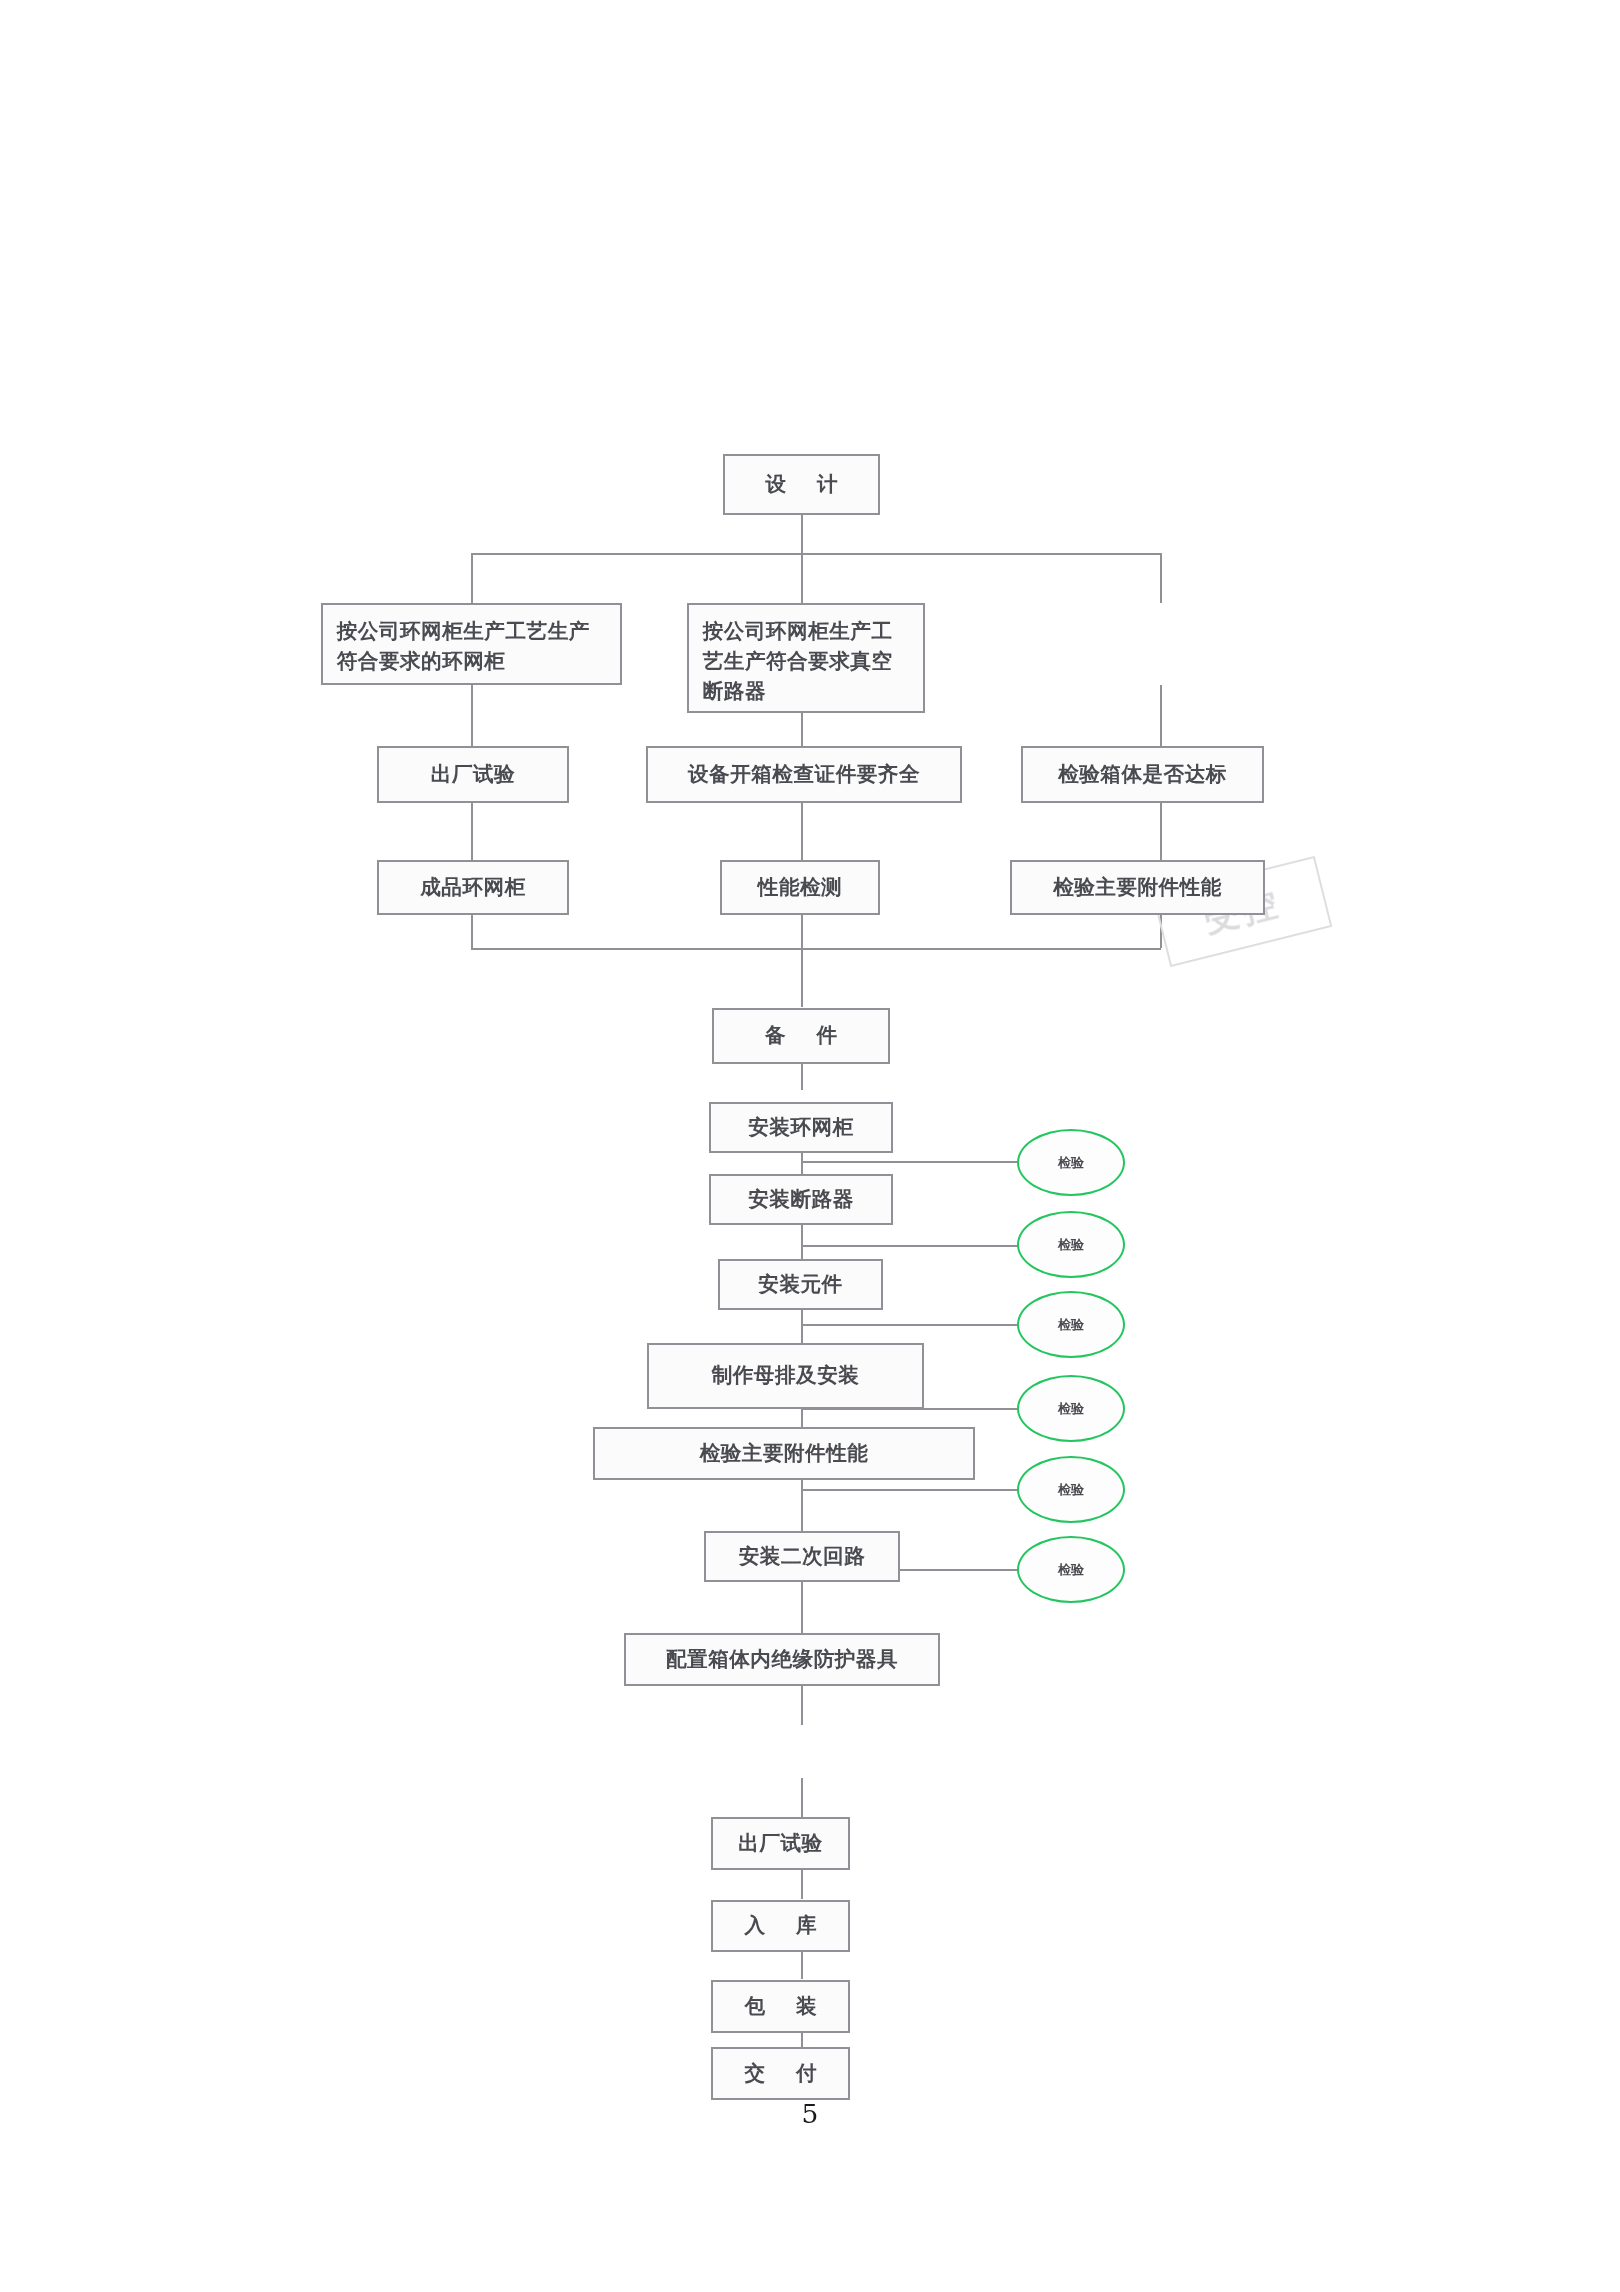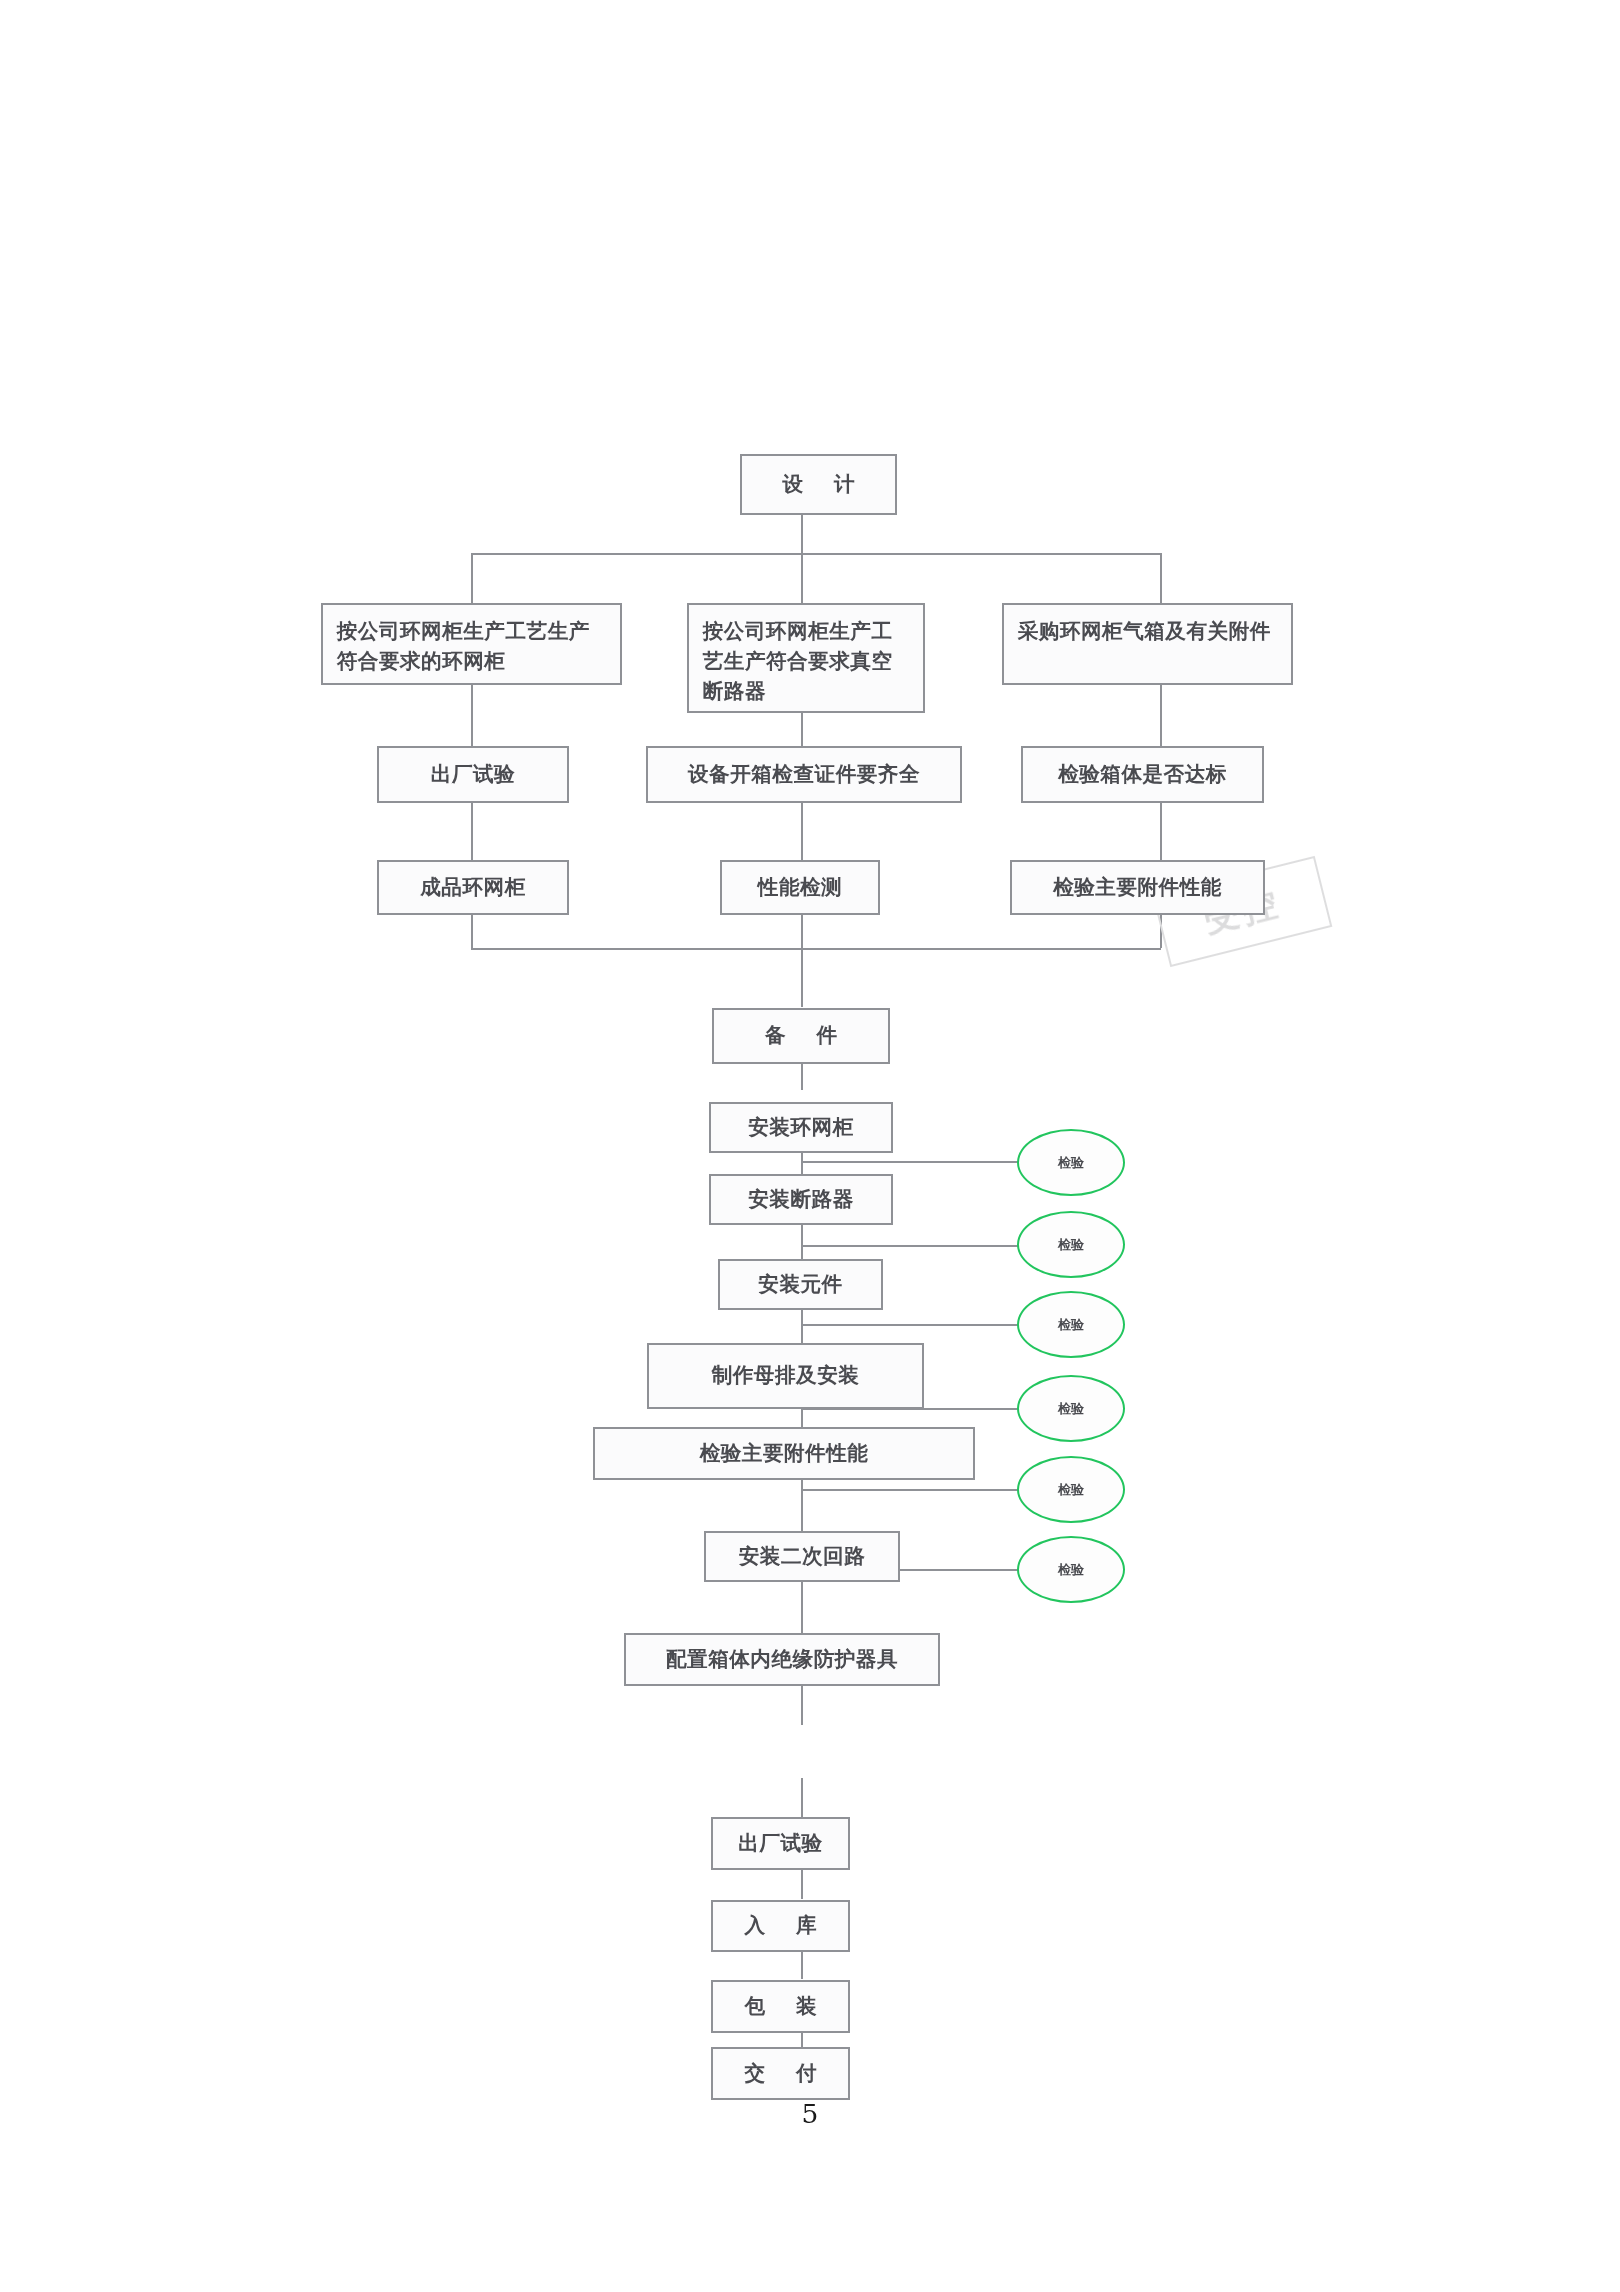--- a/index.html
+++ b/index.html
@@ -99,21 +99,21 @@
     color: #1a1a1a;
   }
 </style>
 </head>
 <body>
 
 <div id="page">
 
   <div id="chart">
 
-    <div class="node wide-spaced" style="left:723px; top:454px; width:157px; height:61px;margin-left:17px;">设  计</div>
+    <div class="node wide-spaced" style="left:723px; top:454px; width:157px; height:61px;">设  计</div>
 
     <div class="ln v" style="left:801px; top:515px; height:39px;"></div>
     <div class="ln h" style="left:471px; top:553px; width:689px;"></div>
     <div class="ln v" style="left:471px; top:553px; height:50px;"></div>
     <div class="ln v" style="left:801px; top:553px; height:50px;"></div>
     <div class="ln v" style="left:1160px; top:553px; height:50px;"></div>
 
     <div class="node multiline" style="left:321px; top:603px; width:301px; height:82px;">按公司环网柜生产工艺生产符合要求的环网柜</div>
     <div class="ln v" style="left:471px; top:685px; height:61px;"></div>
 
@@ -125,21 +125,20 @@
 
     <div class="node multiline" style="left:687px; top:603px; width:238px; height:110px;">按公司环网柜生产工艺生产符合要求真空断路器</div>
     <div class="ln v" style="left:801px; top:713px; height:33px;"></div>
 
     <div class="node" style="left:646px; top:746px; width:316px; height:57px;">设备开箱检查证件要齐全</div>
     <div class="ln v" style="left:801px; top:803px; height:57px;"></div>
 
     <div class="node" style="left:720px; top:860px; width:160px; height:55px;">性能检测</div>
     <div class="ln v" style="left:801px; top:914px; height:93px;"></div>
 
-    <div class="node multiline" style="left:1002px; top:603px; width:291px; height:82px;">采购环网柜气箱及有关附件</div>
     <div class="ln v" style="left:1160px; top:685px; height:61px;"></div>
 
     <div class="node" style="left:1021px; top:746px; width:243px; height:57px;">检验箱体是否达标</div>
     <div class="ln v" style="left:1160px; top:803px; height:57px;"></div>
 
     <div class="node" style="left:1010px; top:860px; width:255px; height:55px;">检验主要附件性能</div>
     <div class="ln v" style="left:1160px; top:914px; height:34px;"></div>
 
     <div class="ln h" style="left:471px; top:948px; width:690px;"></div>
 

